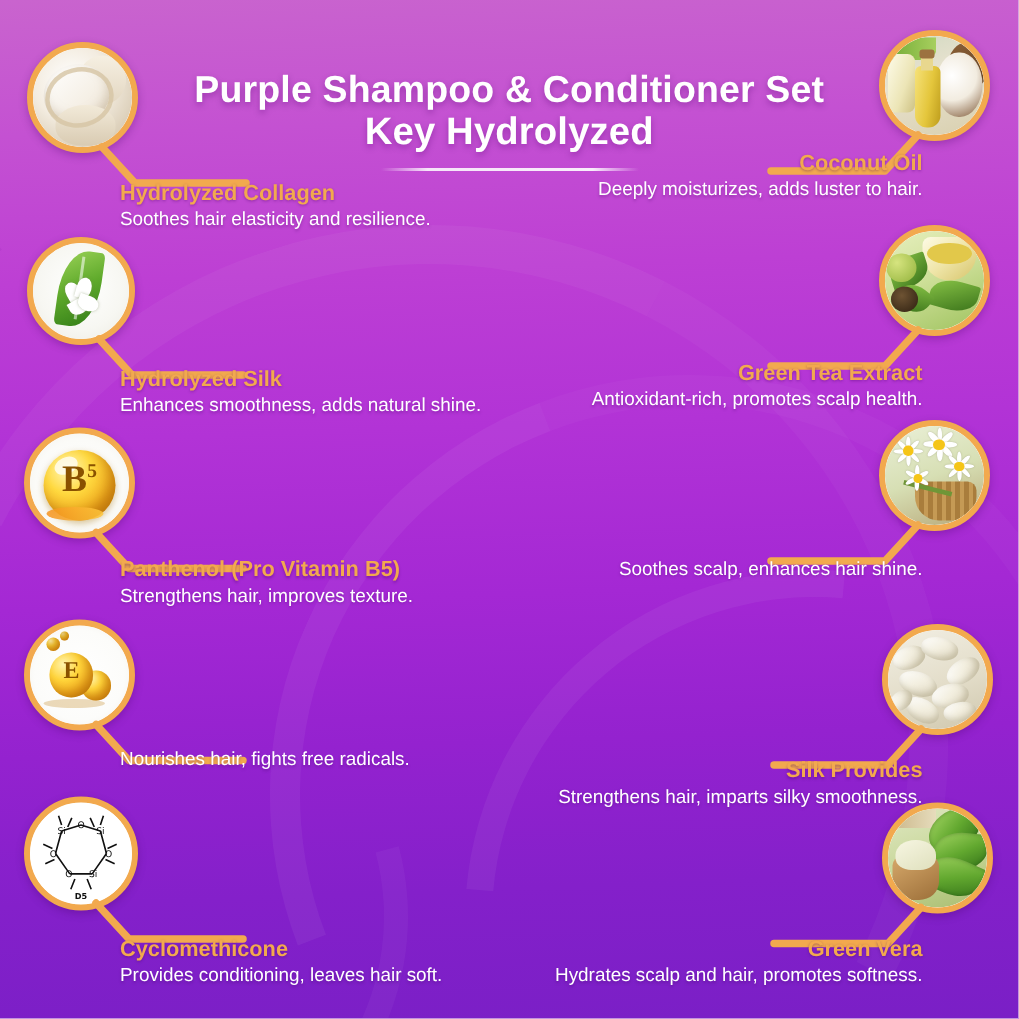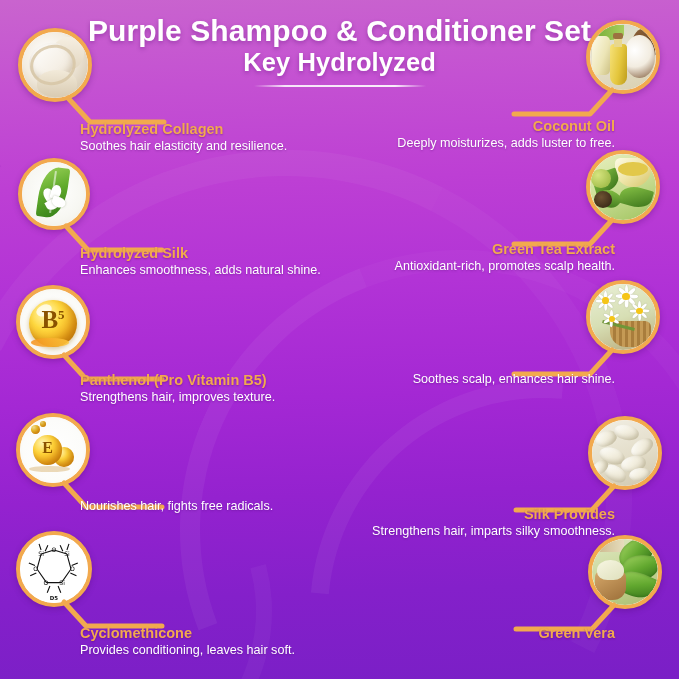--- a/index.html
+++ b/index.html
@@ -19,21 +19,21 @@
   .sw4{width:430px;height:430px;left:310px;top:380px;border-width:18px;border-top-color:rgba(255,255,255,.05);transform:rotate(-40deg);}
   .sw5{width:330px;height:330px;left:-90px;top:430px;border-width:16px;border-right-color:rgba(255,255,255,.04);transform:rotate(30deg);}
 
   
   #header{position:absolute;left:0;top:14px;width:679px;text-align:center;}
   #title-l1,#title-l2{
     color:#ffffff;font-weight:bold;letter-spacing:.1px;
     text-shadow:0 2px 4px rgba(80,0,110,.35);
     line-height:1.12;
   }
-  #title-l1{font-size:30px;}
+  #title-l1{font-size:25px;margin-top:32px;}
   #title-l2{font-size:25.5px;}
   #title-rule{
     margin:9px auto 0;width:172px;height:2px;
     background:linear-gradient(90deg,rgba(255,255,255,0) 0%,rgba(255,255,255,.85) 18%,rgba(255,255,255,.9) 82%,rgba(255,255,255,0) 100%);
   }
 
   
   .item{position:absolute;}
   .bubble{
     position:absolute;border-radius:50%;
@@ -302,23 +302,23 @@
         <div class="jar"></div>
         <div class="bot"></div>
             <div class="neck"></div>
             <div class="cork"></div>
       </div>
         </div>
     </div>
     <svg class="connector" style="left:508px;top:84px;width:112px;height:48px;">
       <path d="M104 6 L82 30 L6 30" fill="none" stroke="#f2a94e" stroke-width="5" stroke-linecap="round" stroke-linejoin="round"></path>
     </svg>
-    <div class="txt" style="left:265px;top:118px;width:350px;">
+    <div class="txt" style="left:265px;top:101px;width:350px;">
       <div class="ing-name">Coconut Oil</div>
-      <div class="ing-desc">Deeply moisturizes, adds luster to free.</div>
+      <div class="ing-desc">Deeply moisturizes, adds luster to hair.</div>
     </div>
   </div>
 
   <div class="item right">
     <div class="bubble" style="left:586px;top:150px;width:74px;height:74px;">
       <div class="inner">
           <div class="art gtea">
         <div class="cup"></div>
             <div class="tea"></div>
         <div class="lf l1"></div>
@@ -432,16 +432,17 @@
         <div class="bowl"></div>
             <div class="gel"></div>
       </div>
         </div>
     </div>
     <svg class="connector" style="left:510px;top:599px;width:112px;height:48px;">
       <path d="M104 6 L82 30 L6 30" fill="none" stroke="#f2a94e" stroke-width="5" stroke-linecap="round" stroke-linejoin="round"></path>
     </svg>
     <div class="txt" style="left:245px;top:625px;width:370px;">
       <div class="ing-name">Green Vera</div>
+      <div class="ing-desc">Hydrates scalp and hair, promotes softness.</div>
     </div>
   </div>
 
 </div>
 
 </body></html>

